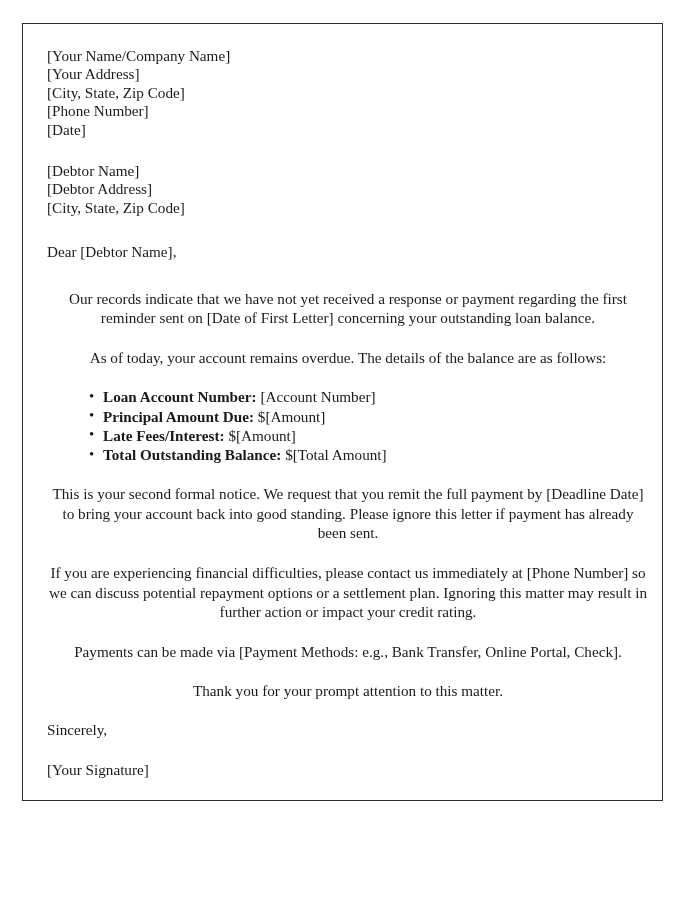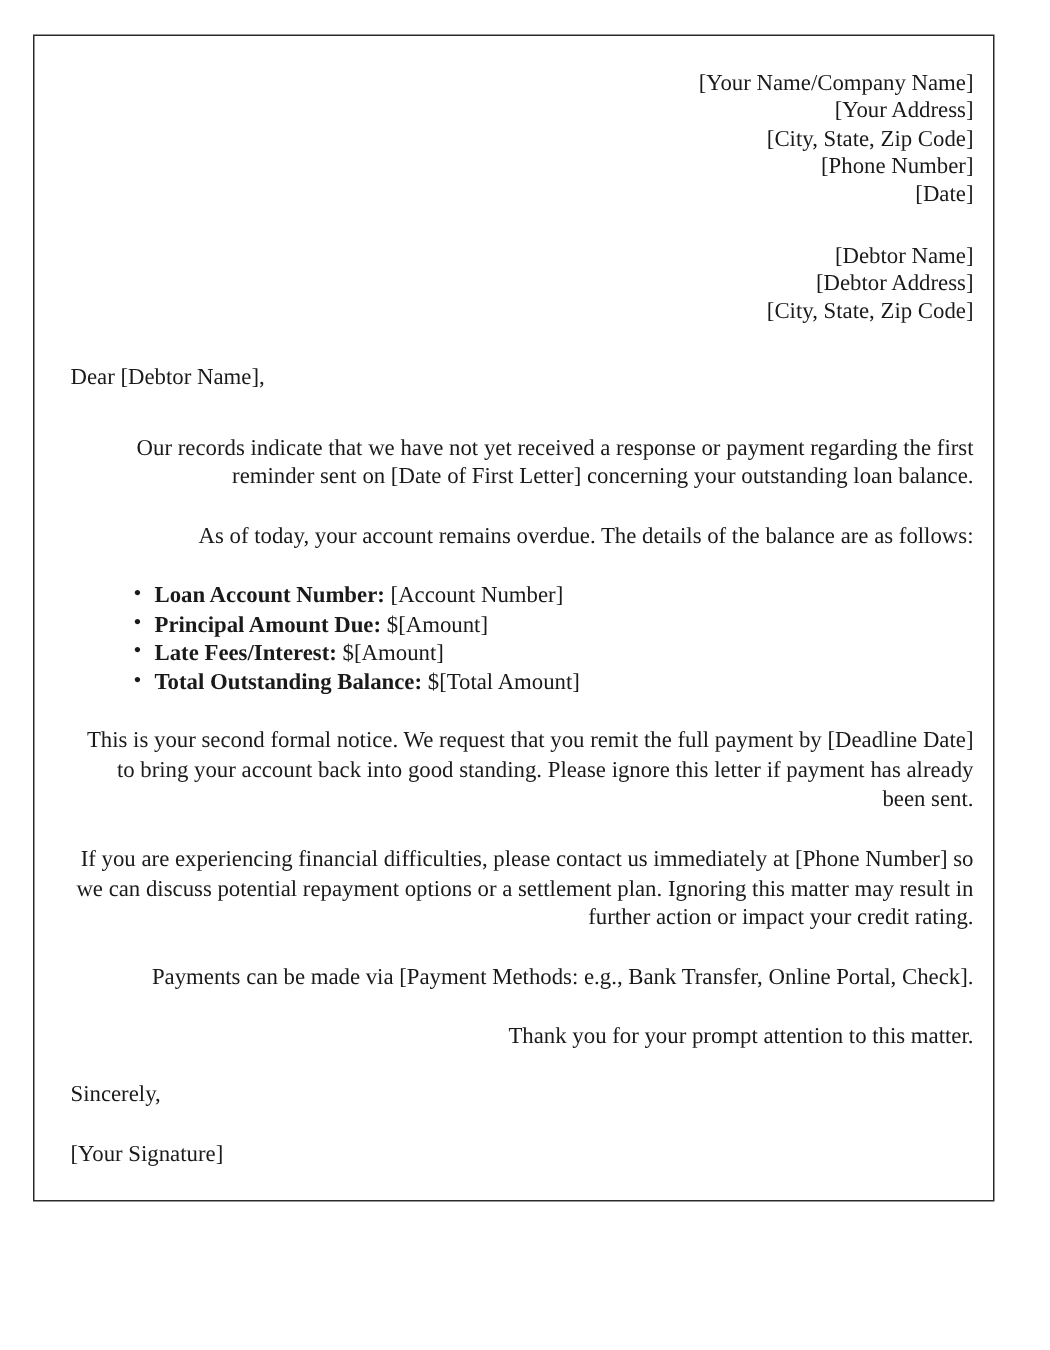--- a/index.html
+++ b/index.html
@@ -34,21 +34,20 @@
   }
 
   
   .addr-block {
     font-size: 15.2px;
     line-height: 18.4px;
     margin: 0;
   }
   .addr-line {
     white-space: pre;
-    text-align: right;
   }
 
   .block-gap-sender { height: 23px; }
   .block-gap-recipient { height: 26px; }
 
   .subject-line {
     font-size: 15.2px;
     font-weight: bold;
     line-height: 18px;
     letter-spacing: 0.1px;
@@ -58,21 +57,21 @@
   .salutation {
     font-size: 15.2px;
     line-height: 18.4px;
     margin: 0 0 27px 0;
   }
 
   p.para {
     font-size: 15.2px;
     line-height: 19.6px;
     margin: 0 0 20px 0;
-    text-align: right;
+    text-align: center;
   }
 
   ul.detail-list {
     margin: 0 0 20px 0;
     padding: 0 0 0 42px;
     list-style: none;
   }
   ul.detail-list li {
     font-size: 15.2px;
     line-height: 19.2px;

